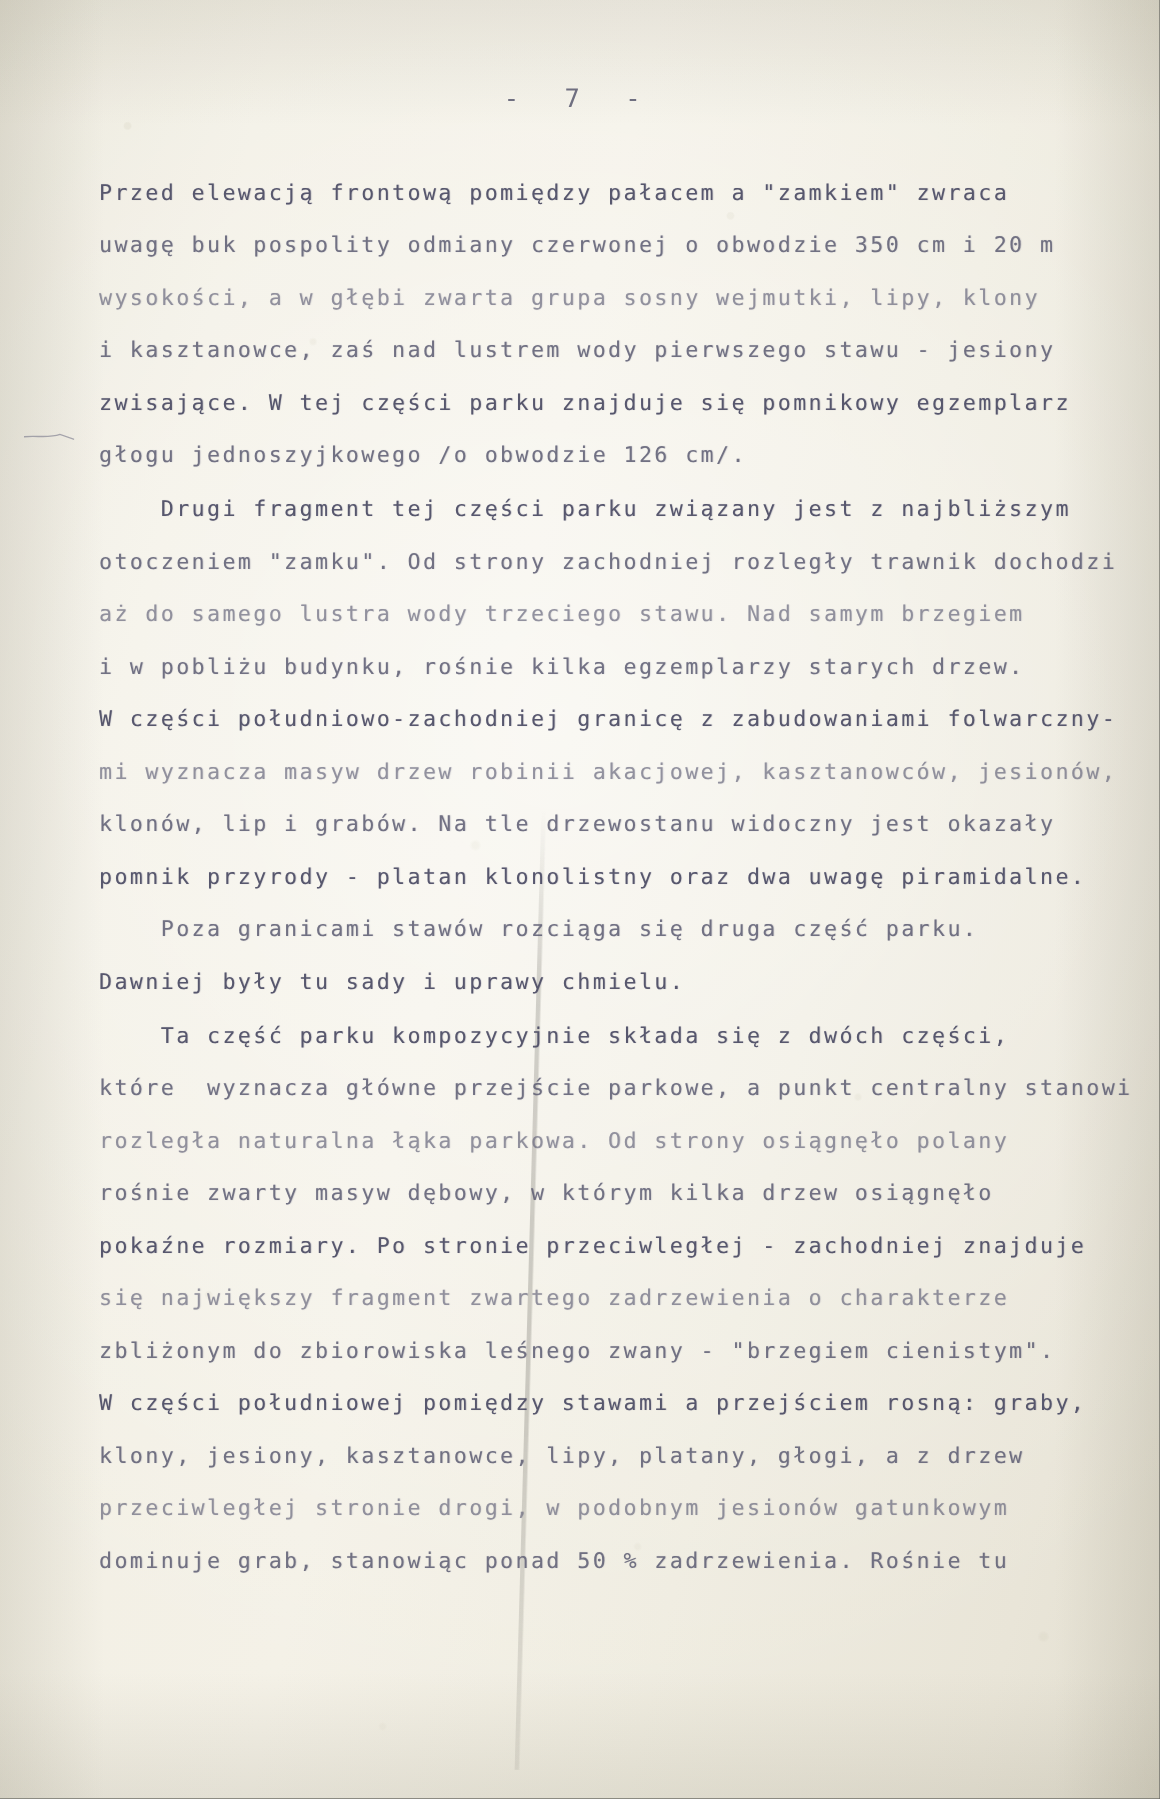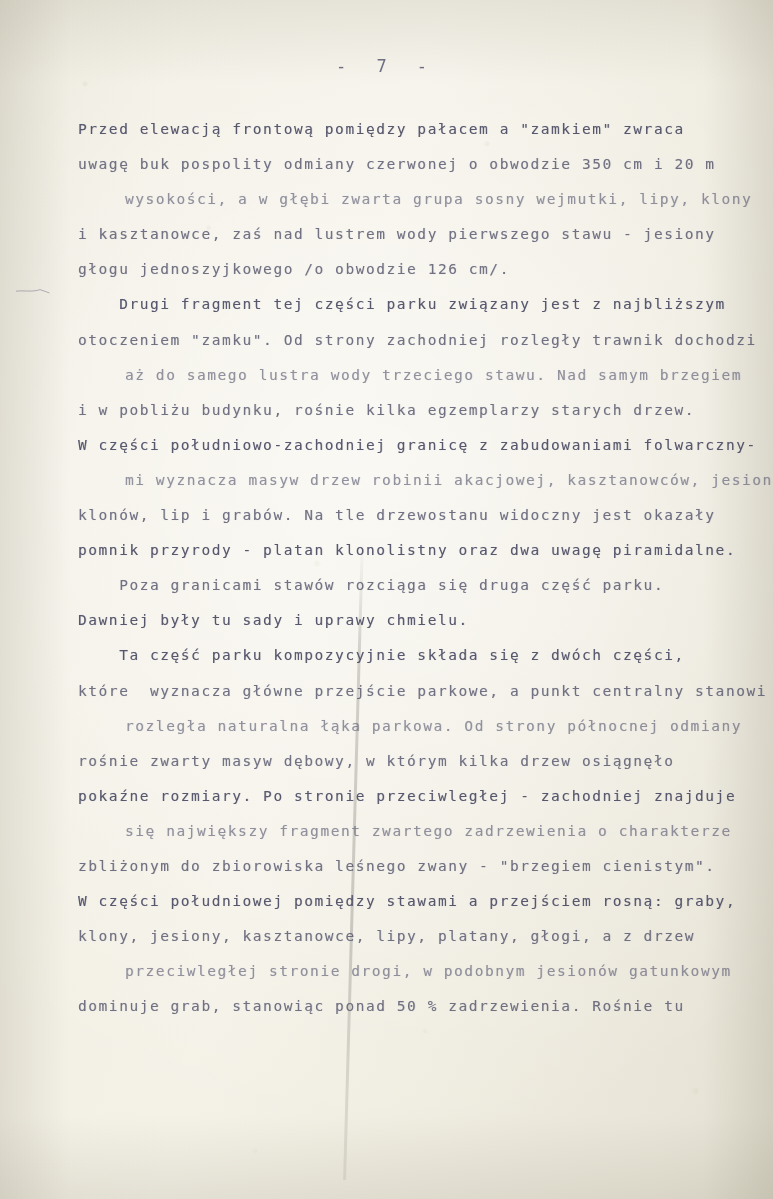--- a/index.html
+++ b/index.html
@@ -70,37 +70,37 @@
     top: 56px; left: 0; right: 0;
     text-align: center;
     font-size: 17px;
     letter-spacing: 10px;
     color: #53536a;
     opacity: .82;
   }
 
   .body {
     position: absolute;
-    left: 78px;
+    left: 66px;
     top: 112px;
     width: 690px;
   }
 
   .ln {
     height: 35.1px;
     font-size: 14.4px;
     line-height: 35.1px;
     letter-spacing: 1.62px;
     white-space: pre;
     color: #5c5c72;
     opacity: .86;
     text-shadow: 0.4px 0.3px 0.7px rgba(90,90,115,.38);
   }
   
-  .ln.faint  { opacity: .70; color: #67677c; margin-left: 47px; }
+  .ln.faint  { opacity: .70; color: #67677c; }
   .ln.bold   { opacity: .95; color: #4f4f67; }
 </style>
 </head>
 <body>
 
 <div class="page">
 
   <div class="grain"></div>
   <div class="vignette"></div>
   <div class="crease"></div>
@@ -113,20 +113,21 @@
 
   <div class="page-header">-  7  -</div>
 
   <div class="body">
 
     <div>
       <div class="ln bold">Przed elewacją frontową pomiędzy pałacem a "zamkiem" zwraca</div>
       <div class="ln">uwagę buk pospolity odmiany czerwonej o obwodzie 350 cm i 20 m</div>
       <div class="ln faint">wysokości, a w głębi zwarta grupa sosny wejmutki, lipy, klony</div>
       <div class="ln">i kasztanowce, zaś nad lustrem wody pierwszego stawu - jesiony</div>
+      <div class="ln bold">zwisające. W tej części parku znajduje się pomnikowy egzemplarz</div>
       <div class="ln">głogu jednoszyjkowego /o obwodzie 126 cm/.</div>
     </div>
 
     <div>
       <div class="ln bold">    Drugi fragment tej części parku związany jest z najbliższym</div>
       <div class="ln">otoczeniem "zamku". Od strony zachodniej rozległy trawnik dochodzi</div>
       <div class="ln faint">aż do samego lustra wody trzeciego stawu. Nad samym brzegiem</div>
       <div class="ln">i w pobliżu budynku, rośnie kilka egzemplarzy starych drzew.</div>
       <div class="ln bold">W części południowo-zachodniej granicę z zabudowaniami folwarczny-</div>
       <div class="ln faint">mi wyznacza masyw drzew robinii akacjowej, kasztanowców, jesionów,</div>
@@ -135,21 +136,21 @@
     </div>
 
     <div>
       <div class="ln">    Poza granicami stawów rozciąga się druga część parku.</div>
       <div class="ln bold">Dawniej były tu sady i uprawy chmielu.</div>
     </div>
 
     <div>
       <div class="ln bold">    Ta część parku kompozycyjnie składa się z dwóch części,</div>
       <div class="ln">które  wyznacza główne przejście parkowe, a punkt centralny stanowi</div>
-      <div class="ln faint">rozległa naturalna łąka parkowa. Od strony północnej odmiany</div>
+      <div class="ln faint">rozległa naturalna łąka parkowa. Od strony osiągnęło polany</div>
       <div class="ln">rośnie zwarty masyw dębowy, w którym kilka drzew osiągnęło</div>
       <div class="ln bold">pokaźne rozmiary. Po stronie przeciwległej - zachodniej znajduje</div>
       <div class="ln faint">się największy fragment zwartego zadrzewienia o charakterze</div>
       <div class="ln">zbliżonym do zbiorowiska leśnego zwany - "brzegiem cienistym".</div>
       <div class="ln bold">W części południowej pomiędzy stawami a przejściem rosną: graby,</div>
       <div class="ln">klony, jesiony, kasztanowce, lipy, platany, głogi, a z drzew</div>
       <div class="ln faint">przeciwległej stronie drogi, w podobnym jesionów gatunkowym</div>
       <div class="ln">dominuje grab, stanowiąc ponad 50 % zadrzewienia. Rośnie tu</div>
     </div>
 

